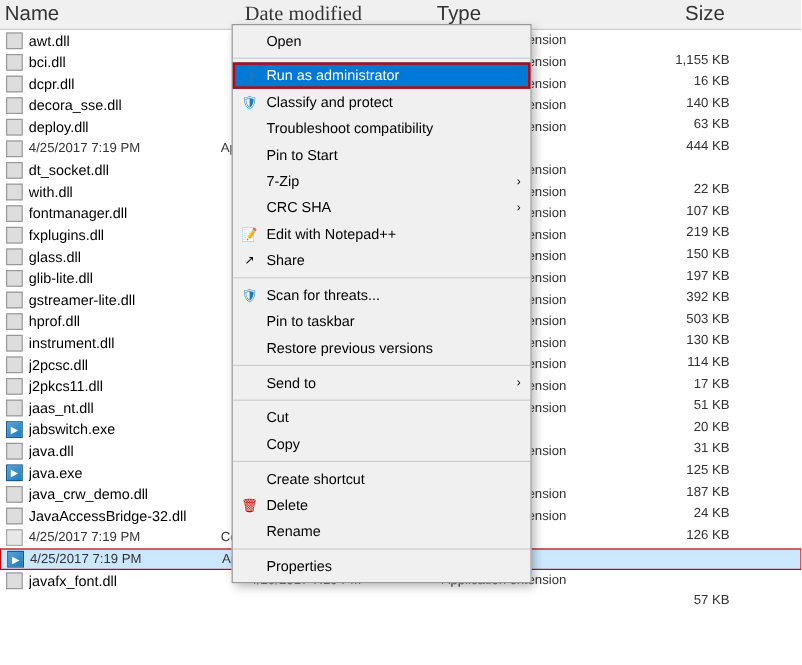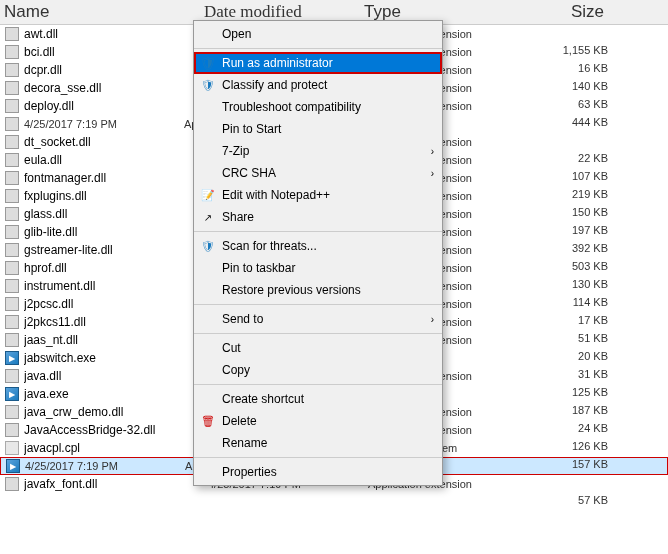--- a/index.html
+++ b/index.html
@@ -210,21 +210,21 @@
       </div>
     <div class="file-name">dt_socket.dll</div>
     <div class="file-date">4/25/2017 7:19 PM</div>
     <div class="file-type">Application extension</div>
     <div class="file-size">22 KB</div>
   </div>
     <div class="file-row">
     <div class="file-icon">
         <div class="dll-icon-shape"></div>
       </div>
-    <div class="file-name">eula.dll</div>
+    <div class="file-name">with.dll</div>
     <div class="file-date">4/25/2017 7:19 PM</div>
     <div class="file-type">Application extension</div>
     <div class="file-size">107 KB</div>
   </div>
     <div class="file-row">
     <div class="file-icon">
         <div class="dll-icon-shape"></div>
       </div>
     <div class="file-name">fontmanager.dll</div>
     <div class="file-date">4/25/2017 7:19 PM</div>
@@ -354,21 +354,20 @@
       </div>
     <div class="file-name">JavaAccessBridge-32.dll</div>
     <div class="file-date">4/25/2017 7:19 PM</div>
     <div class="file-type">Application extension</div>
     <div class="file-size">126 KB</div>
   </div>
     <div class="file-row">
     <div class="file-icon">
         <div class="cpl-icon-shape"></div>
       </div>
-    <div class="file-name">javacpl.cpl</div>
     <div class="file-date">4/25/2017 7:19 PM</div>
     <div class="file-type">Control panel item</div>
     <div class="file-size">157 KB</div>
   </div>
     <div class="file-row" style="background: rgb(204, 232, 255); border: 1px solid rgb(204, 0, 0);">
     <div class="file-icon">
         <div class="exe-icon-shape">▶</div>
       </div>
     <div class="file-date">4/25/2017 7:19 PM</div>
     <div class="file-type">Application</div>

